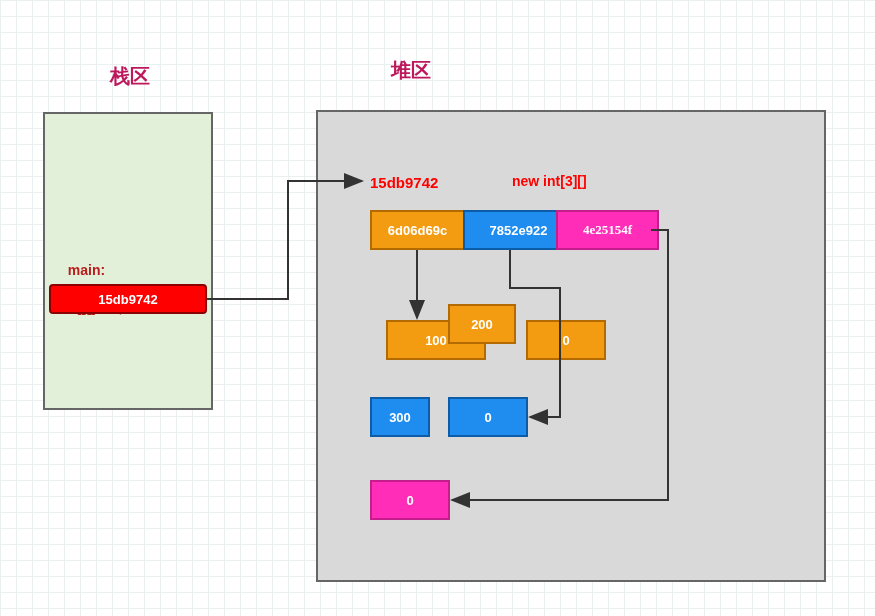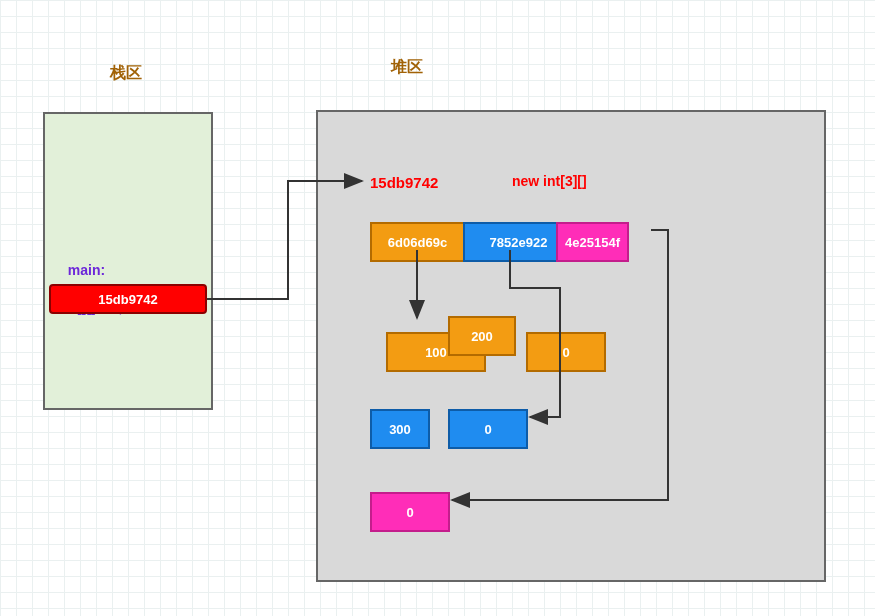--- a/index.html
+++ b/index.html
@@ -10,22 +10,22 @@
     background-image:
       linear-gradient(#eaf0f0 1px, transparent 1px),
       linear-gradient(90deg, #eaf0f0 1px, transparent 1px);
     background-size: 16px 16px;
     font-family: Arial, "Microsoft YaHei", sans-serif;
     position: relative;
     overflow: hidden;
   }
   .label {
     position: absolute;
-    font-size: 16px;
-    color: #a16207;
+    font-size: 20px;
+    color: #be185d;
     font-weight: bold;
   }
   .stack-box {
     position: absolute;
     left: 43px;
     top: 112px;
     width: 170px;
     height: 298px;
     border: 2px solid #666;
     background: #e2f0d9;
@@ -38,21 +38,21 @@
     height: 472px;
     border: 2px solid #666;
     background: #d9d9d9;
   }
   .code-text {
     position: absolute;
     left: 60px;
     top: 243px;
     font-size: 14px;
     font-weight: bold;
-    color: #6d28d9;
+    color: #b91c1c;
     line-height: 1.3;
     white-space: pre;
   }
   .stack-var {
     position: absolute;
     left: 49px;
     top: 284px;
     width: 158px;
     height: 30px;
     background: #ff0000;
@@ -74,21 +74,20 @@
   .cell {
     position: absolute;
     height: 40px;
     border: 2px solid #666;
     color: #fff;
     font-size: 13px;
     font-weight: bold;
     display: flex;
     align-items: center;
     justify-content: center;
-    margin-top: 12px;
   }
   .orange { background: #f39c12; border-color: #b36b00; }
   .blue   { background: #1f8cf0; border-color: #0d5ca8; }
   .pink   { background: #ff2db8; border-color: #c41d8c; }
   svg.arrows {
     position: absolute;
     left: 0; top: 0;
     width: 875px; height: 616px;
     pointer-events: none;
   }
@@ -105,21 +104,21 @@
 <br><span>int[][] arr;</span>
 </div>
 <div class="stack-var">15db9742</div>
 
 <div class="heap-box"></div>
 <div class="heap-addr" style="left:370px; top:174px;">15db9742</div>
 <div class="heap-addr" style="left:512px; top:173px; font-size:14px;">new int[3][]</div>
 
 <div class="cell orange" style="left:370px; top:210px; width:95px;">6d06d69c</div>
 <div class="cell blue" style="left:463px; top:210px; width:95px;padding-left:16px;">7852e922</div>
-<div class="cell pink" style="left:556px; top:210px; width:73px;">4e25154f</div>
+<div class="cell pink" style="left:556px; top:210px; width:103px;font-family:Liberation Serif, serif;">4e25154f</div>
 
 <div class="cell orange" style="left:386px; top:320px; width:100px;">100</div>
 <div class="cell orange" style="left:448px; top:304px; width:68px;">200</div>
 <div class="cell orange" style="left:526px; top:320px; width:80px;">0</div>
 
 <div class="cell blue" style="left:370px; top:397px; width:60px;">300</div>
 <div class="cell blue" style="left:448px; top:397px; width:80px;">0</div>
 
 <div class="cell pink" style="left:370px; top:480px; width:80px;">0</div>
 

